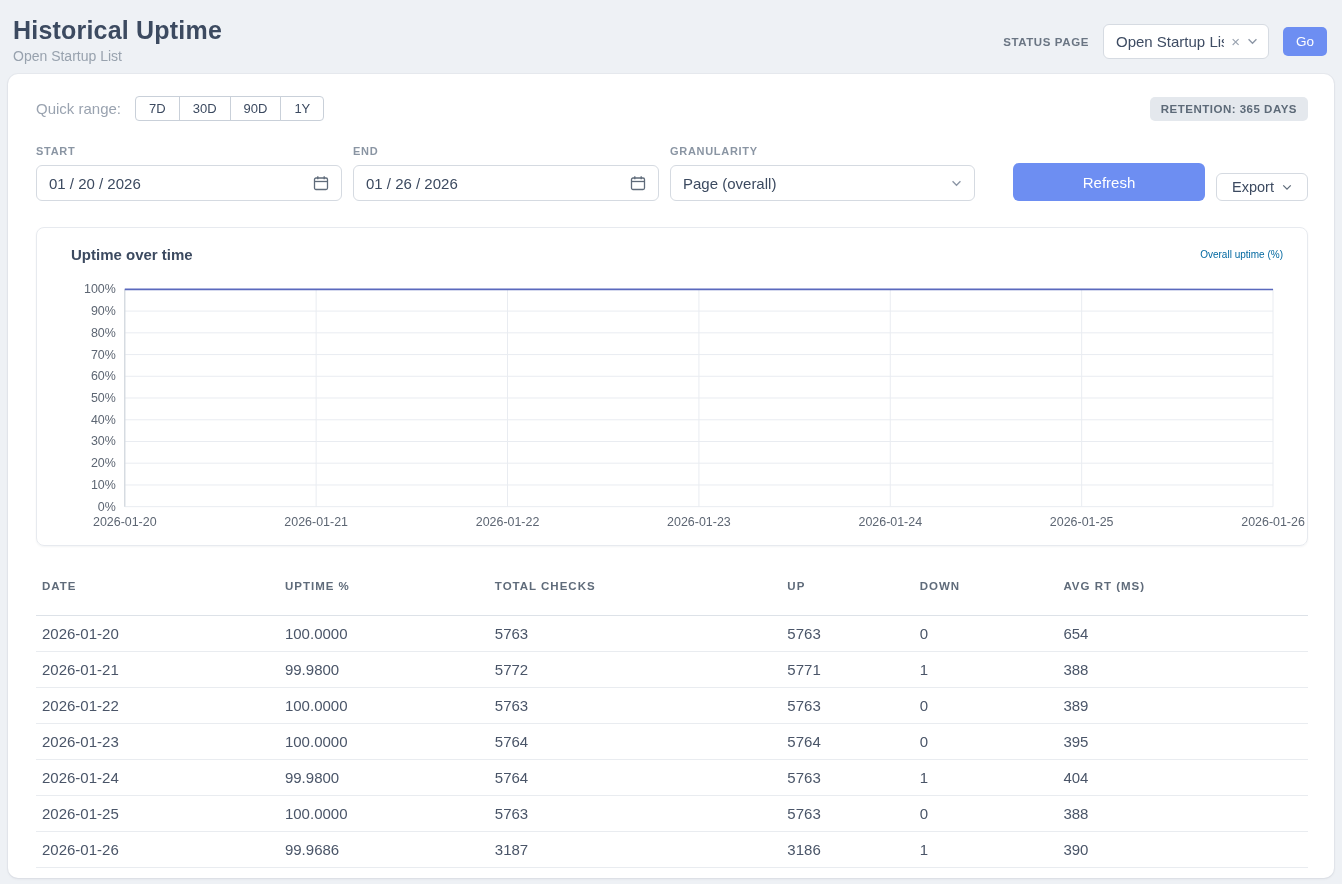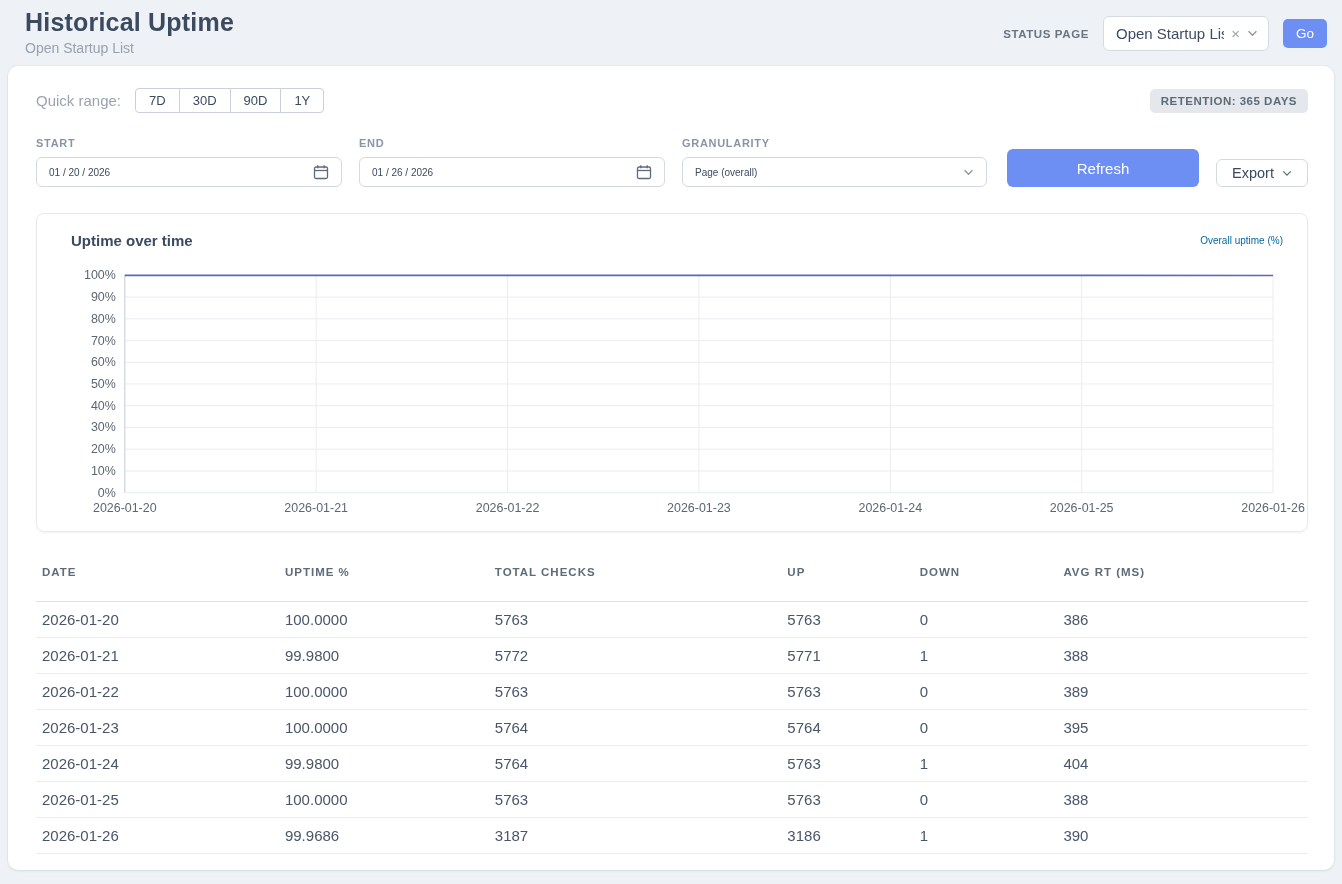--- a/index.html
+++ b/index.html
@@ -6,22 +6,21 @@
   html, body { width: 1342px; height: 884px; }
   body {
     font-family: "Liberation Sans", "DejaVu Sans", sans-serif;
     background: #eef1f5;
     color: #3e4c63;
     overflow: hidden;
   }
   
   .page-header {
     display: flex; justify-content: space-between; align-items: flex-start;
-    padding: 8px 15px 10px 13px;
-    margin-left: 12px;
+    padding: 16px 15px 10px 13px;
   }
   .page-title { font-size: 25px; font-weight: 700; color: #3c4a60; letter-spacing: .2px; }
   .page-subtitle { font-size: 14px; color: #98a2ae; margin-top: 3px; }
   .header-right { display: flex; align-items: center; gap: 14px; margin-top: 8px; }
   .status-label { font-size: 11.5px; font-weight: 700; letter-spacing: .6px; color: #6a7583; }
   .status-select {
     display: flex; align-items: center; gap: 7px;
     width: 166px; height: 35px; padding: 0 10px 0 12px;
     background: #fff; border: 1px solid #d6dbe2; border-radius: 6px;
     font-size: 15px; color: #3e4c63; cursor: pointer;
@@ -49,31 +48,31 @@
     border: 1px solid #c9d0d9; margin-left: -1px; cursor: pointer;
     font-family: inherit;
   }
   .qr-btn:first-child { border-radius: 4px 0 0 4px; margin-left: 0; }
   .qr-btn:last-child { border-radius: 0 4px 4px 0; }
   .retention-badge {
     background: #e4e8ed; color: #5d6a78; font-size: 11.5px; font-weight: 700;
     letter-spacing: .5px; padding: 6px 11px; border-radius: 5px;
   }
   
-  .fields-row { display: flex; align-items: flex-end; gap: 17px; margin-top: 24px; }
+  .fields-row { display: flex; align-items: flex-end; gap: 11px; margin-top: 24px; }
   .field { display: flex; flex-direction: column; }
   .field-label {
     font-size: 11px; font-weight: 700; letter-spacing: .7px; color: #8a95a3;
     margin-bottom: 8px;
   }
   .input-box {
     display: flex; align-items: center; justify-content: space-between;
-    height: 30px; padding: 0 12px; background: #fff;
+    height: 36px; padding: 0 12px; background: #fff;
     border: 1px solid #d5dae1; border-radius: 6px;
-    font-size: 10px; color: #3c4a60; cursor: text;
+    font-size: 15px; color: #3c4a60; cursor: text;
   }
   .w-date { width: 306px; }
   .w-gran { width: 305px; cursor: pointer; }
   .refresh-btn {
     width: 192px; height: 38px; border: none; border-radius: 6px;
     background: #6d8ef2; color: #fff; font-size: 15px; cursor: pointer;
     font-family: inherit;
   }
   .export-btn {
     width: 92px; height: 28px; border: 1px solid #d5dae1; border-radius: 6px;
@@ -265,21 +264,21 @@
           <th>AVG RT (MS)</th>
         </tr>
     </thead>
     <tbody>
         <tr>
           <td>2026-01-20</td>
           <td>100.0000</td>
           <td>5763</td>
           <td>5763</td>
           <td>0</td>
-          <td>386</td>
+          <td>654</td>
         </tr>
         <tr>
           <td>2026-01-21</td>
           <td>99.9800</td>
           <td>5772</td>
           <td>5771</td>
           <td>1</td>
           <td>388</td>
         </tr>
         <tr>

